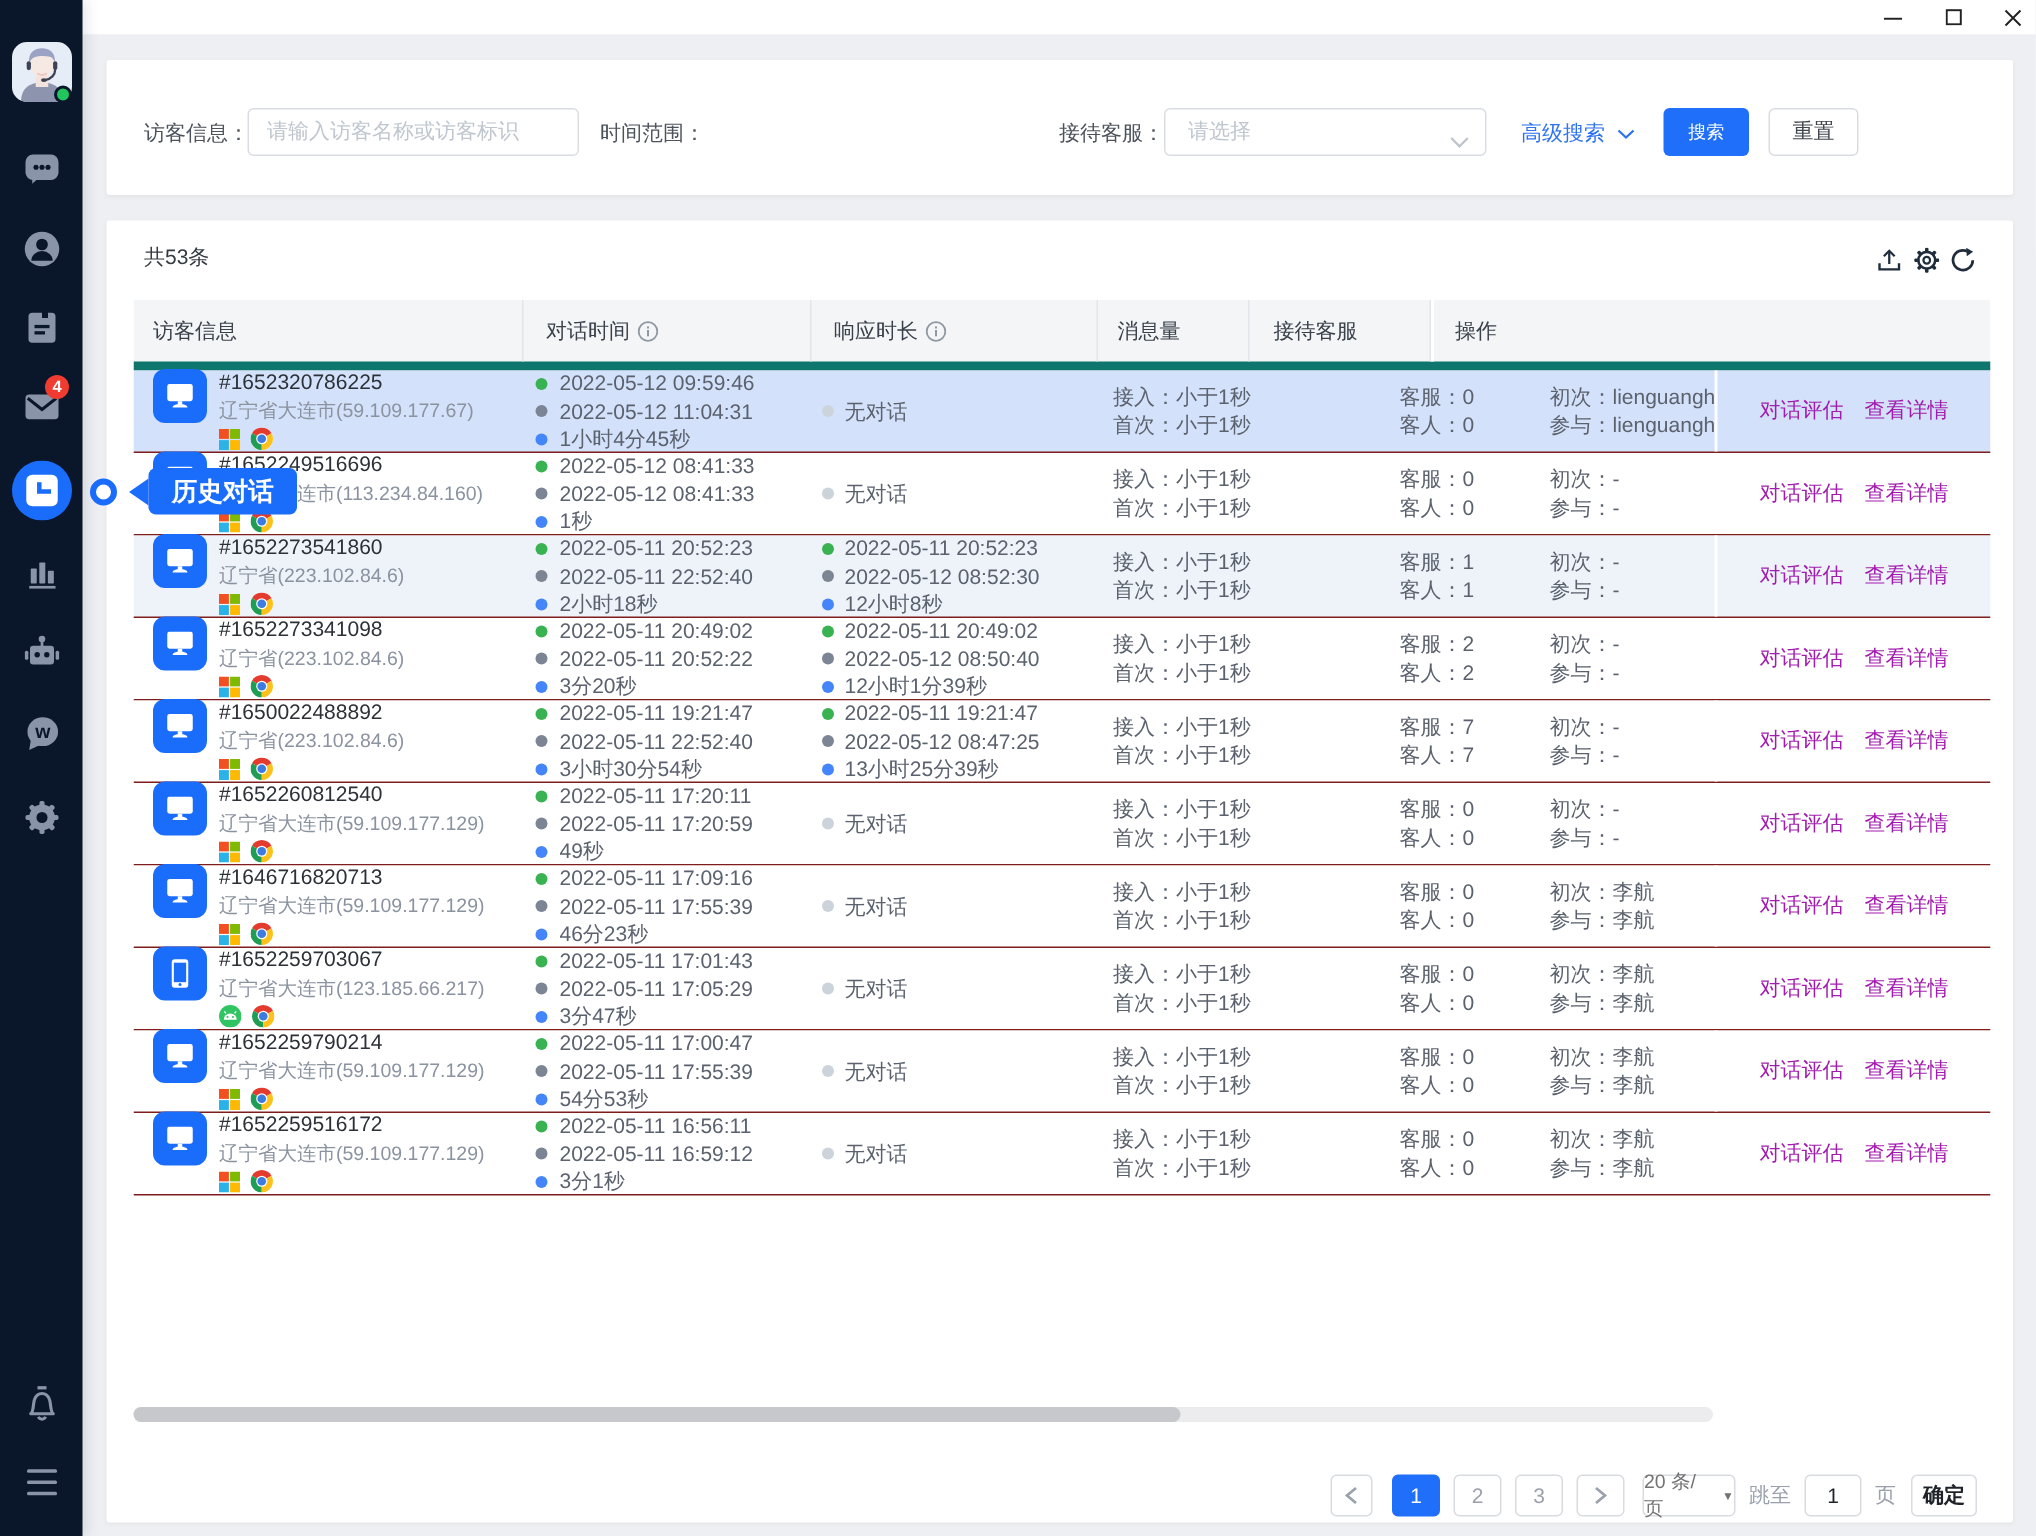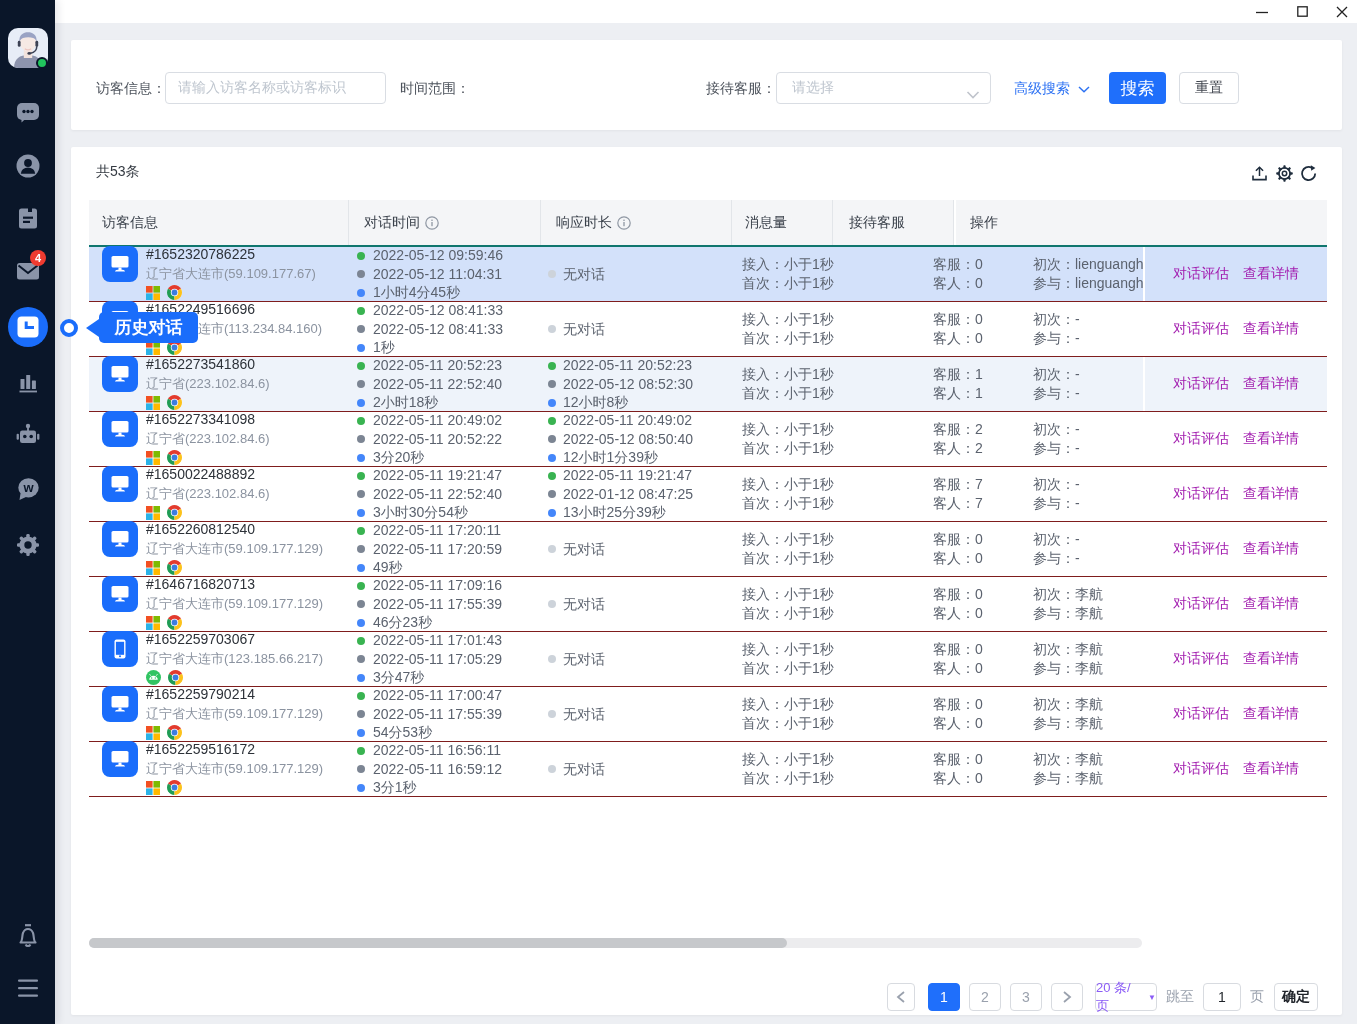--- a/index.html
+++ b/index.html
@@ -12,21 +12,21 @@
 .card{position:absolute;background:#fff;border-radius:2px;box-shadow:0 1px 3px rgba(0,0,0,.05)}
 #fcard{left:16px;top:17px;width:1271px;height:90px}
 #tcard{left:16px;top:124px;width:1271px;height:868px}
 .flabel{position:absolute;top:41px;height:14px;line-height:14px;font-size:14px;color:#4d535c}
 .finput{position:absolute;top:32px;height:32px;border:1px solid #d9dde3;border-radius:4px;background:#fff;font-size:14px;display:flex;align-items:center}
 .ph{color:#bfc6cf}
 .dark{color:#3b414b}
 #count{position:absolute;left:25px;top:16px;font-size:14px;color:#343a42}
 #tools{position:absolute;right:25px;top:18px;display:flex;gap:7.5px}
 #twrap{position:absolute;left:18px;top:53px;width:1238px;height:740px;overflow:hidden}
-#thead{display:flex;height:47px;background:#f4f5f7;border-bottom:2px solid #0f766e;font-size:14px;color:#3a414b}
+#thead{display:flex;height:47px;background:#f4f5f7;border-bottom:6px solid #0f766e;font-size:14px;color:#3a414b}
 .th{display:flex;align-items:center;border-right:1px solid #e2e5e9;padding-left:13px}
 .th svg{margin-left:5px}
 .tr{display:flex;height:55px;border-bottom:1px solid #7f1d1d;background:#fff}
 .tr.sel{background:#d3e1fa}
 .tr.hov{background:#eef3fa}
 .td{display:flex;flex-direction:column;justify-content:center;font-size:14px;color:#5b626e}
 .c1{width:260px}.c2{width:189px}.c3{width:192px}.c4{width:191px;padding-left:12px}.c5{width:101px;padding-left:12px}
 .c6{width:121px;padding-left:11px;overflow:hidden;white-space:nowrap}
 .c7{width:184px;border-left:2px solid #fff;flex-direction:row;align-items:center;padding-left:14px}
 .two{line-height:19px}
@@ -78,21 +78,21 @@
   <div class="flabel" style="left:635px">接待客服：</div>
   <div class="finput" style="left:705px;width:215px;padding-left:15px">
         <span class="ph">请选择</span>
         <span style="position:absolute;right:10px;top:13px"><svg width="14" height="8" viewBox="0 0 14 8">
             <path d="M1.5 1 L7 6.5 L12.5 1" stroke="#c0c4cc" stroke-width="1.6" fill="none"></path>
           </svg></span>
       </div>
   <div style="position:absolute;left:943px;top:41px;font-size:14px;color:#2d72f3;height:14px;line-height:14px">高级搜索 <span style="display:inline-block;margin-left:4px"><svg width="12" height="7" viewBox="0 0 12 7">
             <path d="M1 1 L6 5.7 L11 1" stroke="#2d72f3" stroke-width="1.5" fill="none"></path>
           </svg></span></div>
-  <div style="position:absolute;left:1038px;top:32px;width:57px;height:32px;background:#1f6ffb;border-radius:4px;color:#fff;font-size:17px;display:flex;align-items:center;justify-content:center">搜索</div>
+  <div style="position:absolute;left:1038px;top:32px;width:57px;height:32px;background:#1f6ffb;border-radius:4px;color:#fff;font-size:12px;display:flex;align-items:center;justify-content:center">搜索</div>
   <div style="position:absolute;left:1108px;top:32px;width:60px;height:32px;background:#fff;border:1px solid #d9dde3;border-radius:4px;color:#40454e;font-size:14px;display:flex;align-items:center;justify-content:center">重置</div>
 </div>
 
 <div class="card" id="tcard">
   <div id="count">共53条</div>
   <div id="tools">
         <svg width="17" height="17" viewBox="0 0 17 17">
           <path d="M2 10.5 L2 14.6 L15 14.6 L15 10.5" stroke="#1f2d3d" stroke-width="1.6" fill="none"></path>
           <path d="M8.5 11 L8.5 2.6" stroke="#1f2d3d" stroke-width="1.5" fill="none"></path>
           <path d="M4.9 5.8 L8.5 2.2 L12.1 5.8" stroke="#1f2d3d" stroke-width="1.5" fill="none" stroke-linejoin="miter"></path>
@@ -470,21 +470,21 @@
               <span>3小时30分54秒</span>
             </div>
           </div>
           <div class="td c3">
             <div class="tl">
               <span class="dot d-g"></span>
               <span>2022-05-11 19:21:47</span>
             </div>
             <div class="tl">
               <span class="dot d-e"></span>
-              <span>2022-01-12 08:47:25</span>
+              <span>2022-05-12 08:47:25</span>
             </div>
             <div class="tl">
               <span class="dot d-b"></span>
               <span>13小时25分39秒</span>
             </div>
           </div>
           <div class="td c4">
             <div class="two">接入：小于1秒</div>
             <div class="two">首次：小于1秒</div>
           </div>
@@ -859,21 +859,21 @@
           </svg>
         </div>
   <div class="pbtn" style="width:32px;margin-left:13px;background:#1f6ffb;border-color:#1f6ffb;color:#fff">1</div>
   <div class="pbtn" style="width:32px;margin-left:9px">2</div>
   <div class="pbtn" style="width:32px;margin-left:9px">3</div>
   <div class="pbtn" style="width:32px;margin-left:9px">
           <svg width="10" height="12" viewBox="0 0 10 12">
             <path d="M2 1 L8 6 L2 11" stroke="#9aa1ad" stroke-width="1.8" fill="none"></path>
           </svg>
         </div>
-  <div class="pbtn" style="width:62px;margin-left:12px;font-size:13px;color:#8b5cf6">20 条/页&nbsp;&nbsp;<span style="font-size:8px">▼</span></div>
+  <div class="pbtn" style="width:62px;margin-left:12px;font-size:13px;color:#737373">20 条/页&nbsp;&nbsp;<span style="font-size:8px">▼</span></div>
   <div style="margin-left:9px;color:#9aa1ad">跳至</div>
   <div class="pbtn" style="width:38px;margin-left:9px;color:#1f2329">1</div>
   <div style="margin-left:9px;color:#9aa1ad">页</div>
   <div class="pbtn" style="width:44px;margin-left:10px;color:#1f2329;font-weight:bold">确定</div>
 </div>
 </div>
 </div>
 
 <div id="sidebar">
   <div class="sideicon" style="top:28px">

